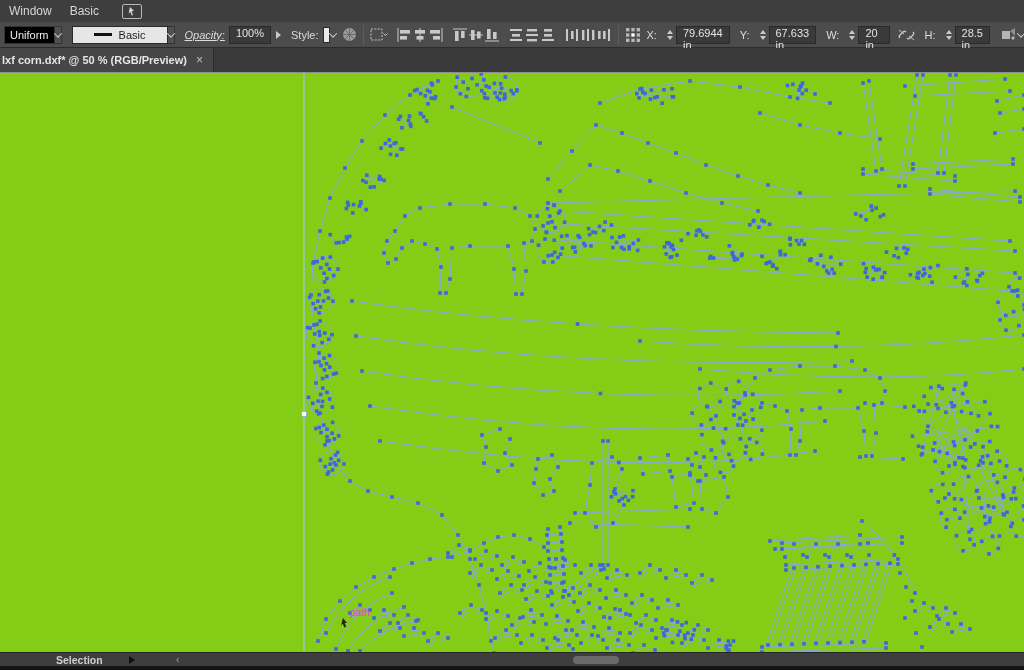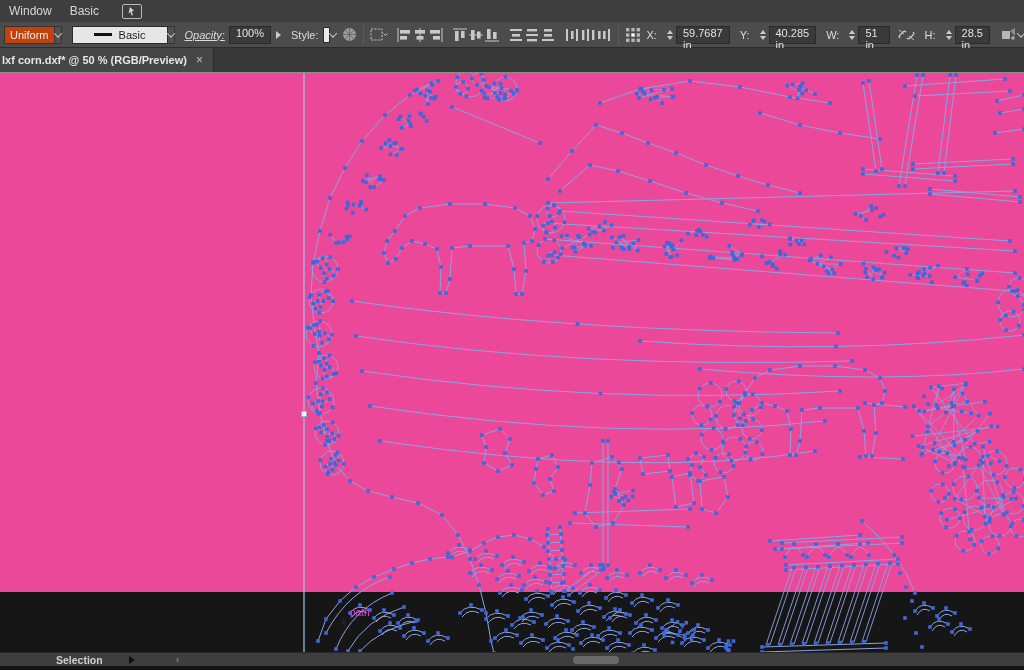--- a/index.html
+++ b/index.html
@@ -9,21 +9,21 @@
 
   
   #menubar { top:0; height:22px; background:#3e3e3e; display:flex; align-items:center; }
   .menu-item { color:#d6d6d6; font-size:12px; padding:0 9px; height:22px; display:flex; align-items:center; cursor:default; }
   .menu-appicon { width:20px; height:15px; border:1px solid #b9b9b9; border-radius:2px; margin-left:14px;
                   display:flex; align-items:center; justify-content:center; }
 
   
   #controlbar { top:22px; height:26px; background:#4c4c4c; border-bottom:1px solid #2c2c2c;
                 display:flex; align-items:center; font-size:11px; color:#dcdcdc; }
-  .dd { background:#c2410c; border:1px solid #343434; height:18px; display:flex; align-items:center;
+  .dd { background:#000000; border:1px solid #343434; height:18px; display:flex; align-items:center;
         padding:0 5px; color:#eee; }
   .ddchev { background:#515151; border:1px solid #343434; border-left:none; width:14px; height:18px;
             display:flex; align-items:center; justify-content:center; }
   .chev { width:6px; height:6px; border-right:1.6px solid #cfcfcf; border-bottom:1.6px solid #cfcfcf;
           transform:rotate(45deg) translate(-1px,-1px); }
   .field { background:#3a3a3a; border:1px solid #2a2a2a; height:18px; color:#e3e3e3;
            display:flex; align-items:flex-start; padding:0 6px; }
   .lbl { margin:0 4px 0 10px; }
   .lbl u { text-decoration:underline;font-style:italic; }
   .stepper { display:flex; flex-direction:column; justify-content:center; gap:2px; margin:0 3px 0 6px; }
@@ -37,21 +37,21 @@
   .strokeline { width:44px; height:2.5px; background:#111; margin-right:7px; }
   .swatch { width:16px; height:16px; background:#e9e9e9; border:1px solid #2a2a2a; }
 
   
   #tabbar { top:48px; height:24px; background:#393939; display:flex; align-items:flex-end; }
   #doctab { background:#464646; height:24px; display:flex; align-items:center; padding:0 10px 0 2px;
             border-right:1px solid #2b2b2b; color:#e6e6e6; font-size:11px; font-weight:bold; white-space:nowrap; }
   #doctab .close { color:#c0c0c0; margin-left:9px; font-weight:normal; font-size:12px; }
 
   
-  #canvas { top:72px; height:520px; background:#ec4899; border-top:1px solid #8d8d8d; }
+  #canvas { top:72px; height:580px; background:#84cc16; border-top:1px solid #8d8d8d; }
   #canvas svg { position:absolute; top:0; left:0; }
 
   
   #bottombar { top:652px; height:14px; background:#3e3e3e; border-top:1px solid #272727;
                display:flex; align-items:center; font-size:10.5px; color:#cfcfcf; }
   #statusbox { width:166px; height:14px; display:flex; align-items:center;font-weight:bold; }
   #statusbox .tool { margin-left:56px; }
   .flyout { width:0; height:0; border-top:4px solid transparent; border-bottom:4px solid transparent;
             border-left:6px solid #0f0f0f; margin-left:26px; }
   .scroll-left { color:#9a9a9a; margin:0 6px 0 10px; font-size:10px; }
@@ -221,39 +221,39 @@
       <rect x="6.3" y="6.3" width="3.4" height="3.4" fill="#ffffff"></rect>
     </svg>
   </span>
 
   <span class="lbl" style="margin-left:6px">X:</span>
   <span class="stepper">
       <span class="tri-up"></span>
       <span class="tri-dn"></span>
     </span>
   <div class="field" style="width:68px">
-    <span>59.7687 in</span>
+    <span>79.6944 in</span>
   </div>
 
   <span class="lbl">Y:</span>
   <span class="stepper">
       <span class="tri-up"></span>
       <span class="tri-dn"></span>
     </span>
   <div class="field" style="width:66px">
-    <span>40.285 in</span>
+    <span>67.633 in</span>
   </div>
 
   <span class="lbl">W:</span>
   <span class="stepper">
       <span class="tri-up"></span>
       <span class="tri-dn"></span>
     </span>
   <div class="field" style="width:62px">
-    <span>51 in</span>
+    <span>20 in</span>
   </div>
 
   <span class="ticon" style="margin-left:8px">
     <svg width="17" height="14" viewBox="0 0 17 14">
       <path d="M2 10q-1.5-1.5 0-3l3-3q1.5-1.5 3 0M15 4q1.5 1.5 0 3l-3 3q-1.5 1.5-3 0" stroke="#c4c4c4" fill="none" stroke-width="1.4"></path>
       <path d="M1 2l5 4M11 8l5 4" stroke="#c4c4c4" stroke-width="1"></path>
     </svg>
   </span>
 
   <span class="lbl">H:</span>

